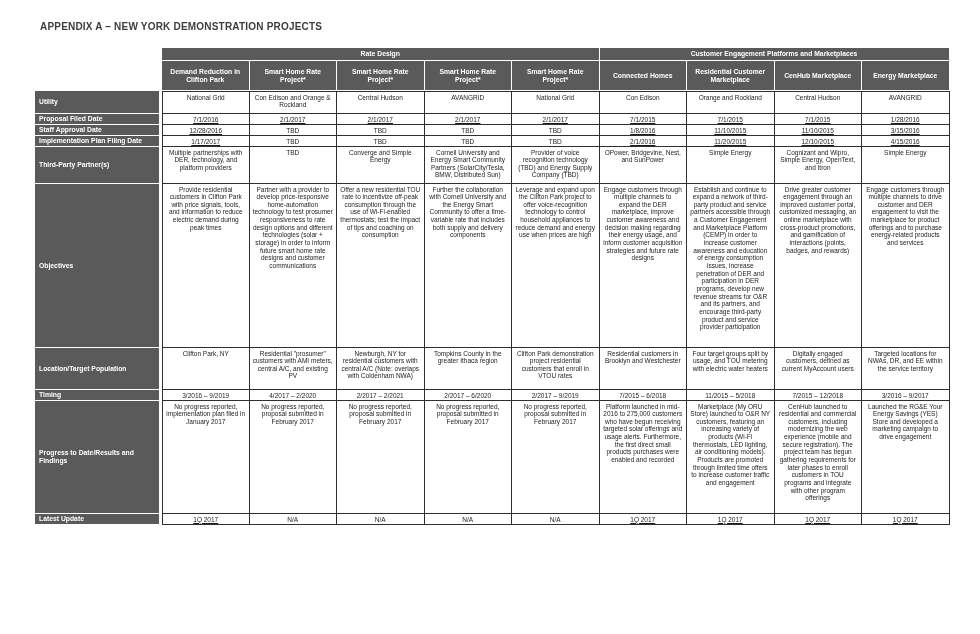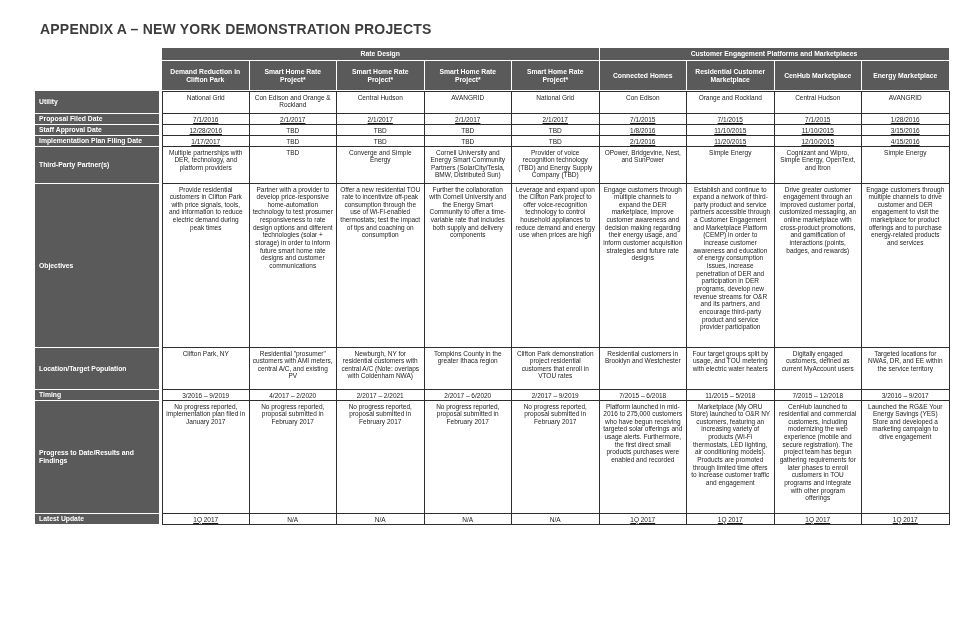--- a/index.html
+++ b/index.html
@@ -3,21 +3,21 @@
 <meta charset="utf-8">
 <style>
   html,body { margin:0; padding:0; }
   body {
     width:980px; height:634px; background:#ffffff; position:relative;
     font-family:"Liberation Sans", sans-serif;
     -webkit-font-smoothing:antialiased;
   }
   .title {
     position:absolute; left:40px; top:21px;
-    font-size:14px; font-weight:bold; color:#3d3d3d; letter-spacing:.2px;
+    font-size:10px; font-weight:bold; color:#3d3d3d; letter-spacing:.2px;
   }
   #tbl {
     position:absolute; left:35px; top:48px;
     display:grid;
     grid-template-columns:127px repeat(9, 87.5px);
     grid-template-rows:13px 30px 23px 11px 11px 11px 37px 164px 42px 11px 113px 11px;
   }
   .cell { box-sizing:border-box; overflow:hidden; }
   .dark {
     background:#5a5a5a; color:#ffffff; font-weight:bold;

